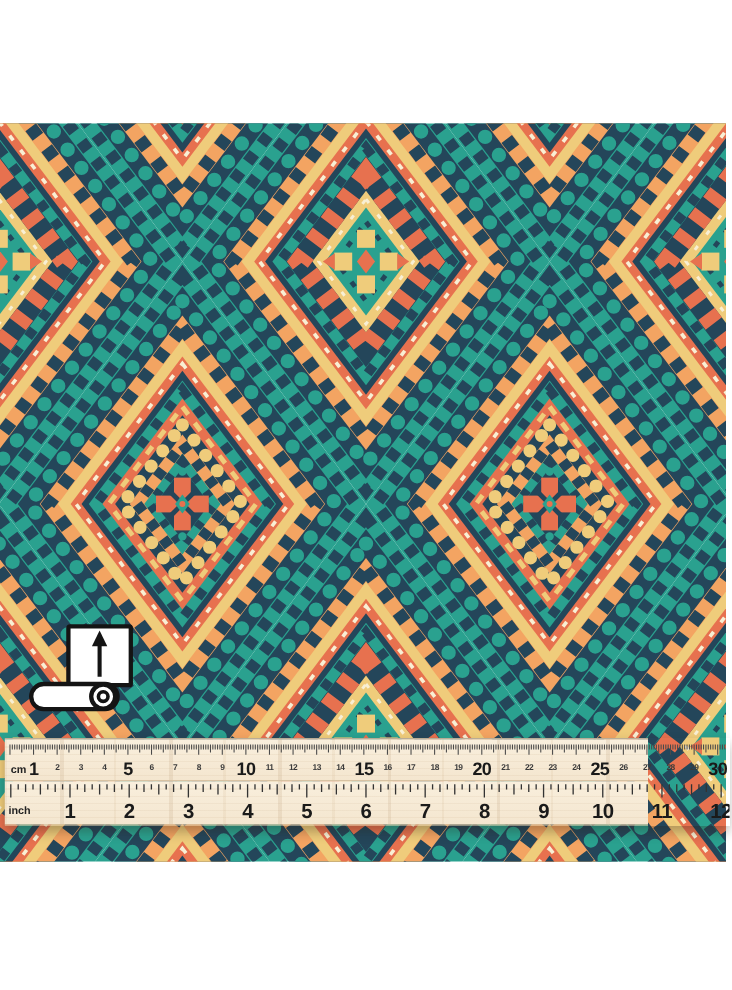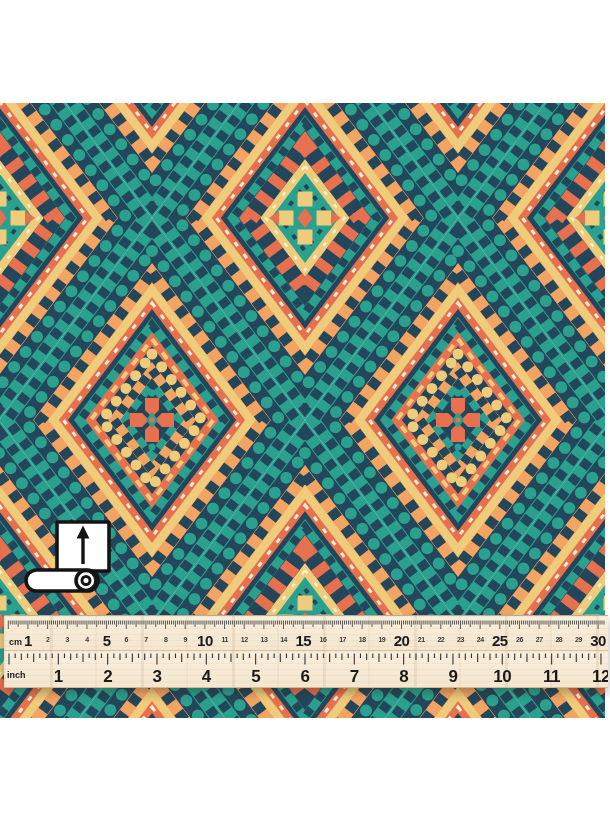--- a/index.html
+++ b/index.html
@@ -1,21 +1,21 @@
 <!DOCTYPE html>
 <html><head>
 <meta charset="utf-8">
 <style>
   html,body{margin:0;padding:0;background:#ffffff;}
   .stage{position:relative;width:610px;height:825px;background:#ffffff;overflow:hidden;
          font-family:"Liberation Sans",sans-serif;}
   #pattern-svg{position:absolute;left:0;top:103px;width:605px;height:615px;display:block;}
   #icon-svg{position:absolute;left:24px;top:517px;width:92px;height:82px;display:block;}
   .rulers{position:absolute;left:4px;top:615px;width:604px;box-shadow:0 5px 9px rgba(45,32,18,.32);}
-  .ruler{position:relative;width:604px;
+  .ruler{position:relative;width:536px;
     background:
       repeating-linear-gradient(180deg, rgba(185,155,115,.10) 0 1px, rgba(0,0,0,0) 1px 6px),
       repeating-linear-gradient(90deg, rgba(205,175,135,.14) 0 2px, rgba(0,0,0,0) 2px 46px,
         rgba(190,160,125,.20) 46px 49px, rgba(0,0,0,0) 49px 91px),
       linear-gradient(#f9efdd,#f4e6cf);}
   .ruler-cm{height:34px;border-top:1px solid #b9ac96;border-bottom:1px solid #d8c2a2;}
   .ruler-inch{height:36px;border-bottom:1px solid #cfb999;}
   .ruler svg{position:absolute;left:0;top:0;display:block;}
   svg text{font-family:"Liberation Sans",sans-serif;}
   .unit-label{font-size:9px;font-weight:600;fill:#222;}

